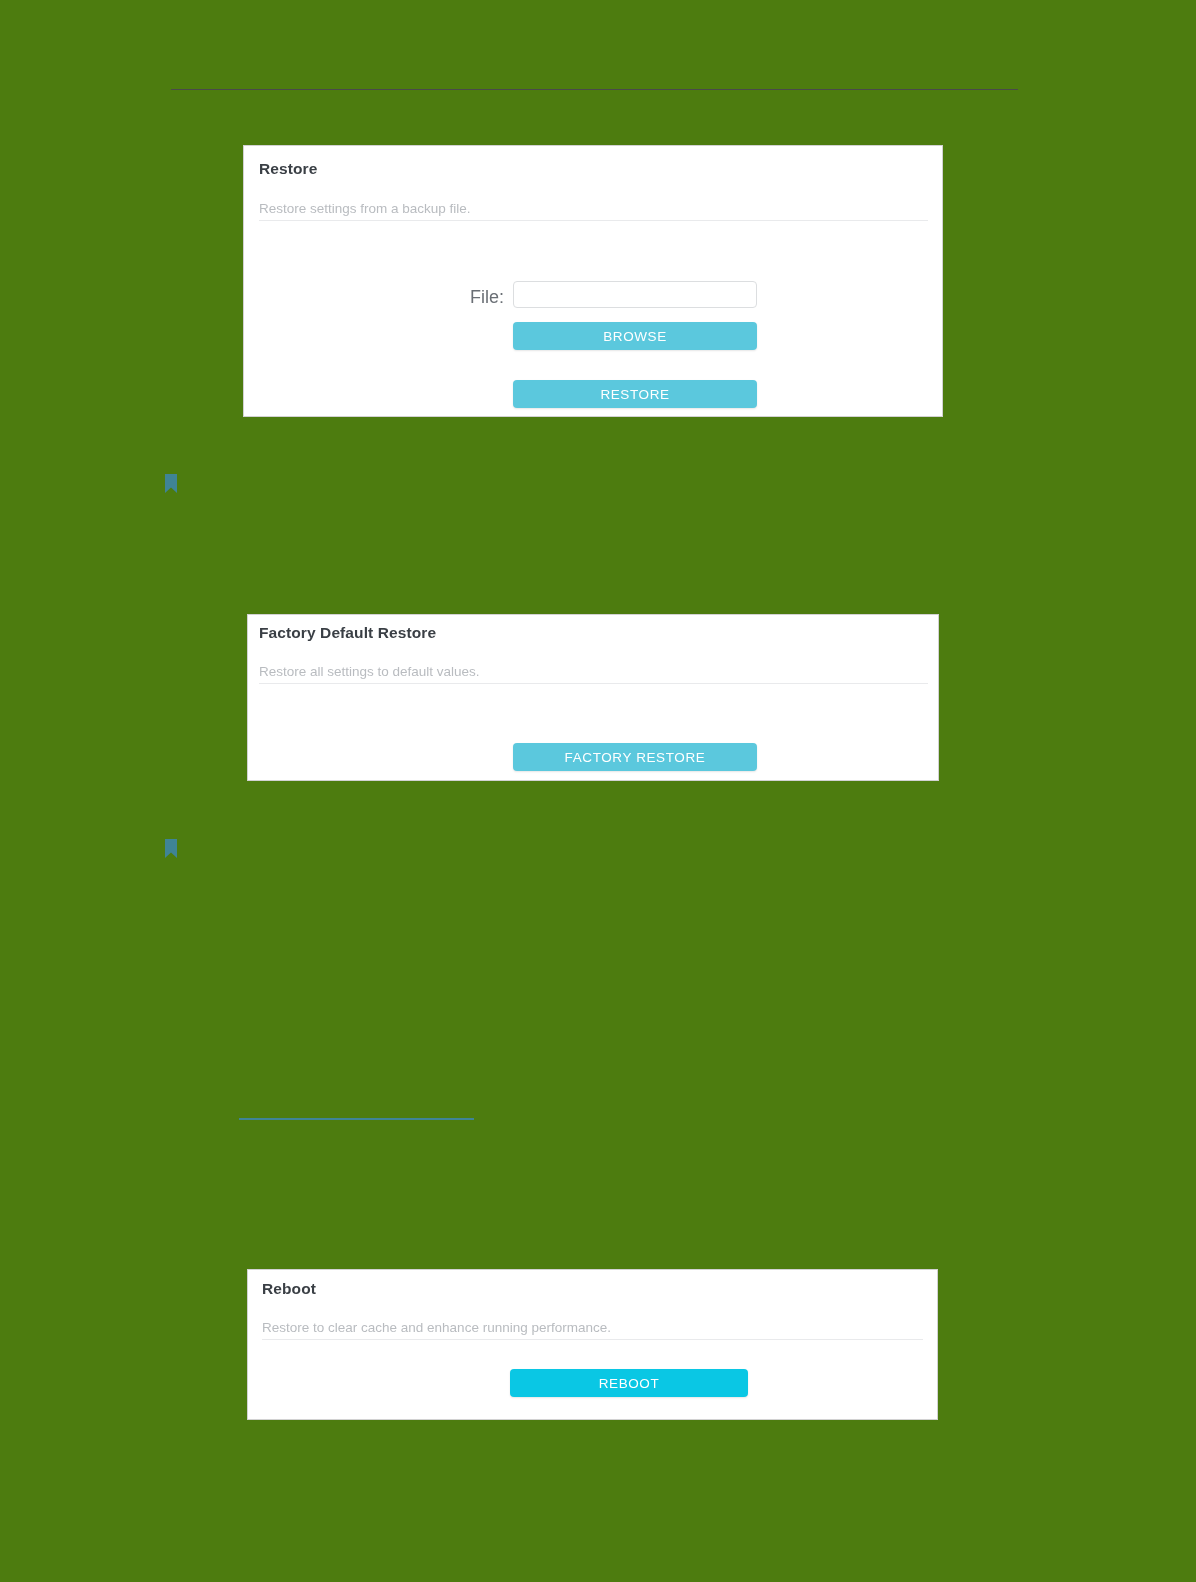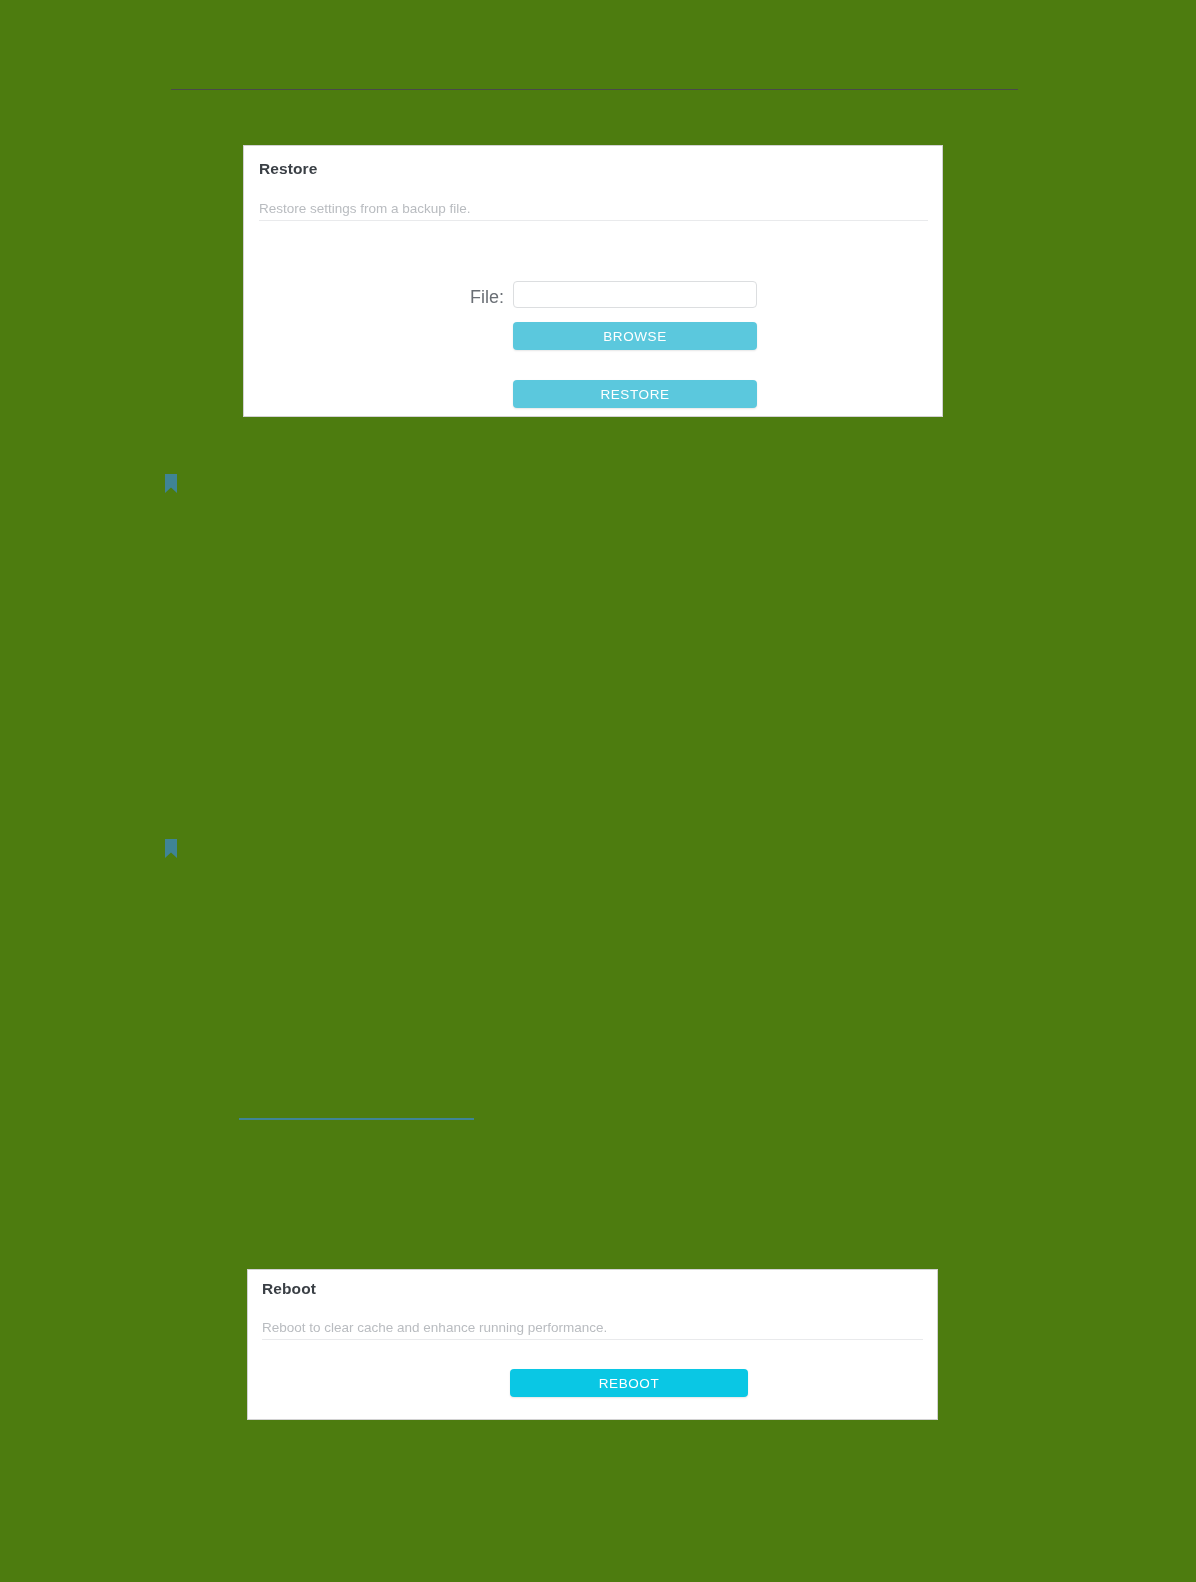--- a/index.html
+++ b/index.html
@@ -134,32 +134,39 @@
     <div class="btn btn-light" style="left:269px; top:234px; width:244px; height:28px;">RESTORE</div>
   </div>
 
   <div class="note-icon" style="left:165px; top:474px;">
     <svg width="12" height="19" viewBox="0 0 12 19" xmlns="http://www.w3.org/2000/svg">
       <path d="M0 0 H12 V19 L6 13.5 L0 19 Z" fill="#3f8496"></path>
     </svg>
   </div>
   <div style="position:absolute; left:188px; top:474px; font-size:13.5px; color:#6a6f75;"></div>
 
+  <div class="card" style="left:247px; top:614px; width:692px; height:167px;">
+    <div class="card-title" style="left:11px; top:9px;">Factory Default Restore</div>
+    <div class="card-sub" style="left:11px; top:43px;">Restore all settings to default values.</div>
+    <div class="card-divider" style="left:11px; top:68px; width:669px;"></div>
+
+    <div class="btn btn-light" style="left:265px; top:128px; width:244px; height:28px;">FACTORY RESTORE</div>
+  </div>
 
   <div class="note-icon" style="left:165px; top:839px;">
     <svg width="12" height="19" viewBox="0 0 12 19" xmlns="http://www.w3.org/2000/svg">
       <path d="M0 0 H12 V19 L6 13.5 L0 19 Z" fill="#3f8496"></path>
     </svg>
   </div>
   <div style="position:absolute; left:188px; top:839px; font-size:13.5px; color:#6a6f75;"></div>
 
   <a class="link-underline" style="left:239px; top:1118px; width:235px;"></a>
   <div style="position:absolute; left:239px; top:1098px; font-size:13.5px; color:#3f8496;"></div>
 
   <div class="card" style="left:247px; top:1269px; width:691px; height:151px;">
     <div class="card-title" style="left:14px; top:10px;">Reboot</div>
-    <div class="card-sub" style="left:14px; top:44px;">Reboot to clear cache and enhance running performance.</div>
+    <div class="card-sub" style="left:14px; top:44px;">Restore to clear cache and enhance running performance.</div>
     <div class="card-divider" style="left:14px; top:69px; width:661px;"></div>
 
     <div class="btn btn-bright" style="left:262px; top:99px; width:238px; height:28px;">REBOOT</div>
   </div>
 
 </div>
 
 </body></html>

